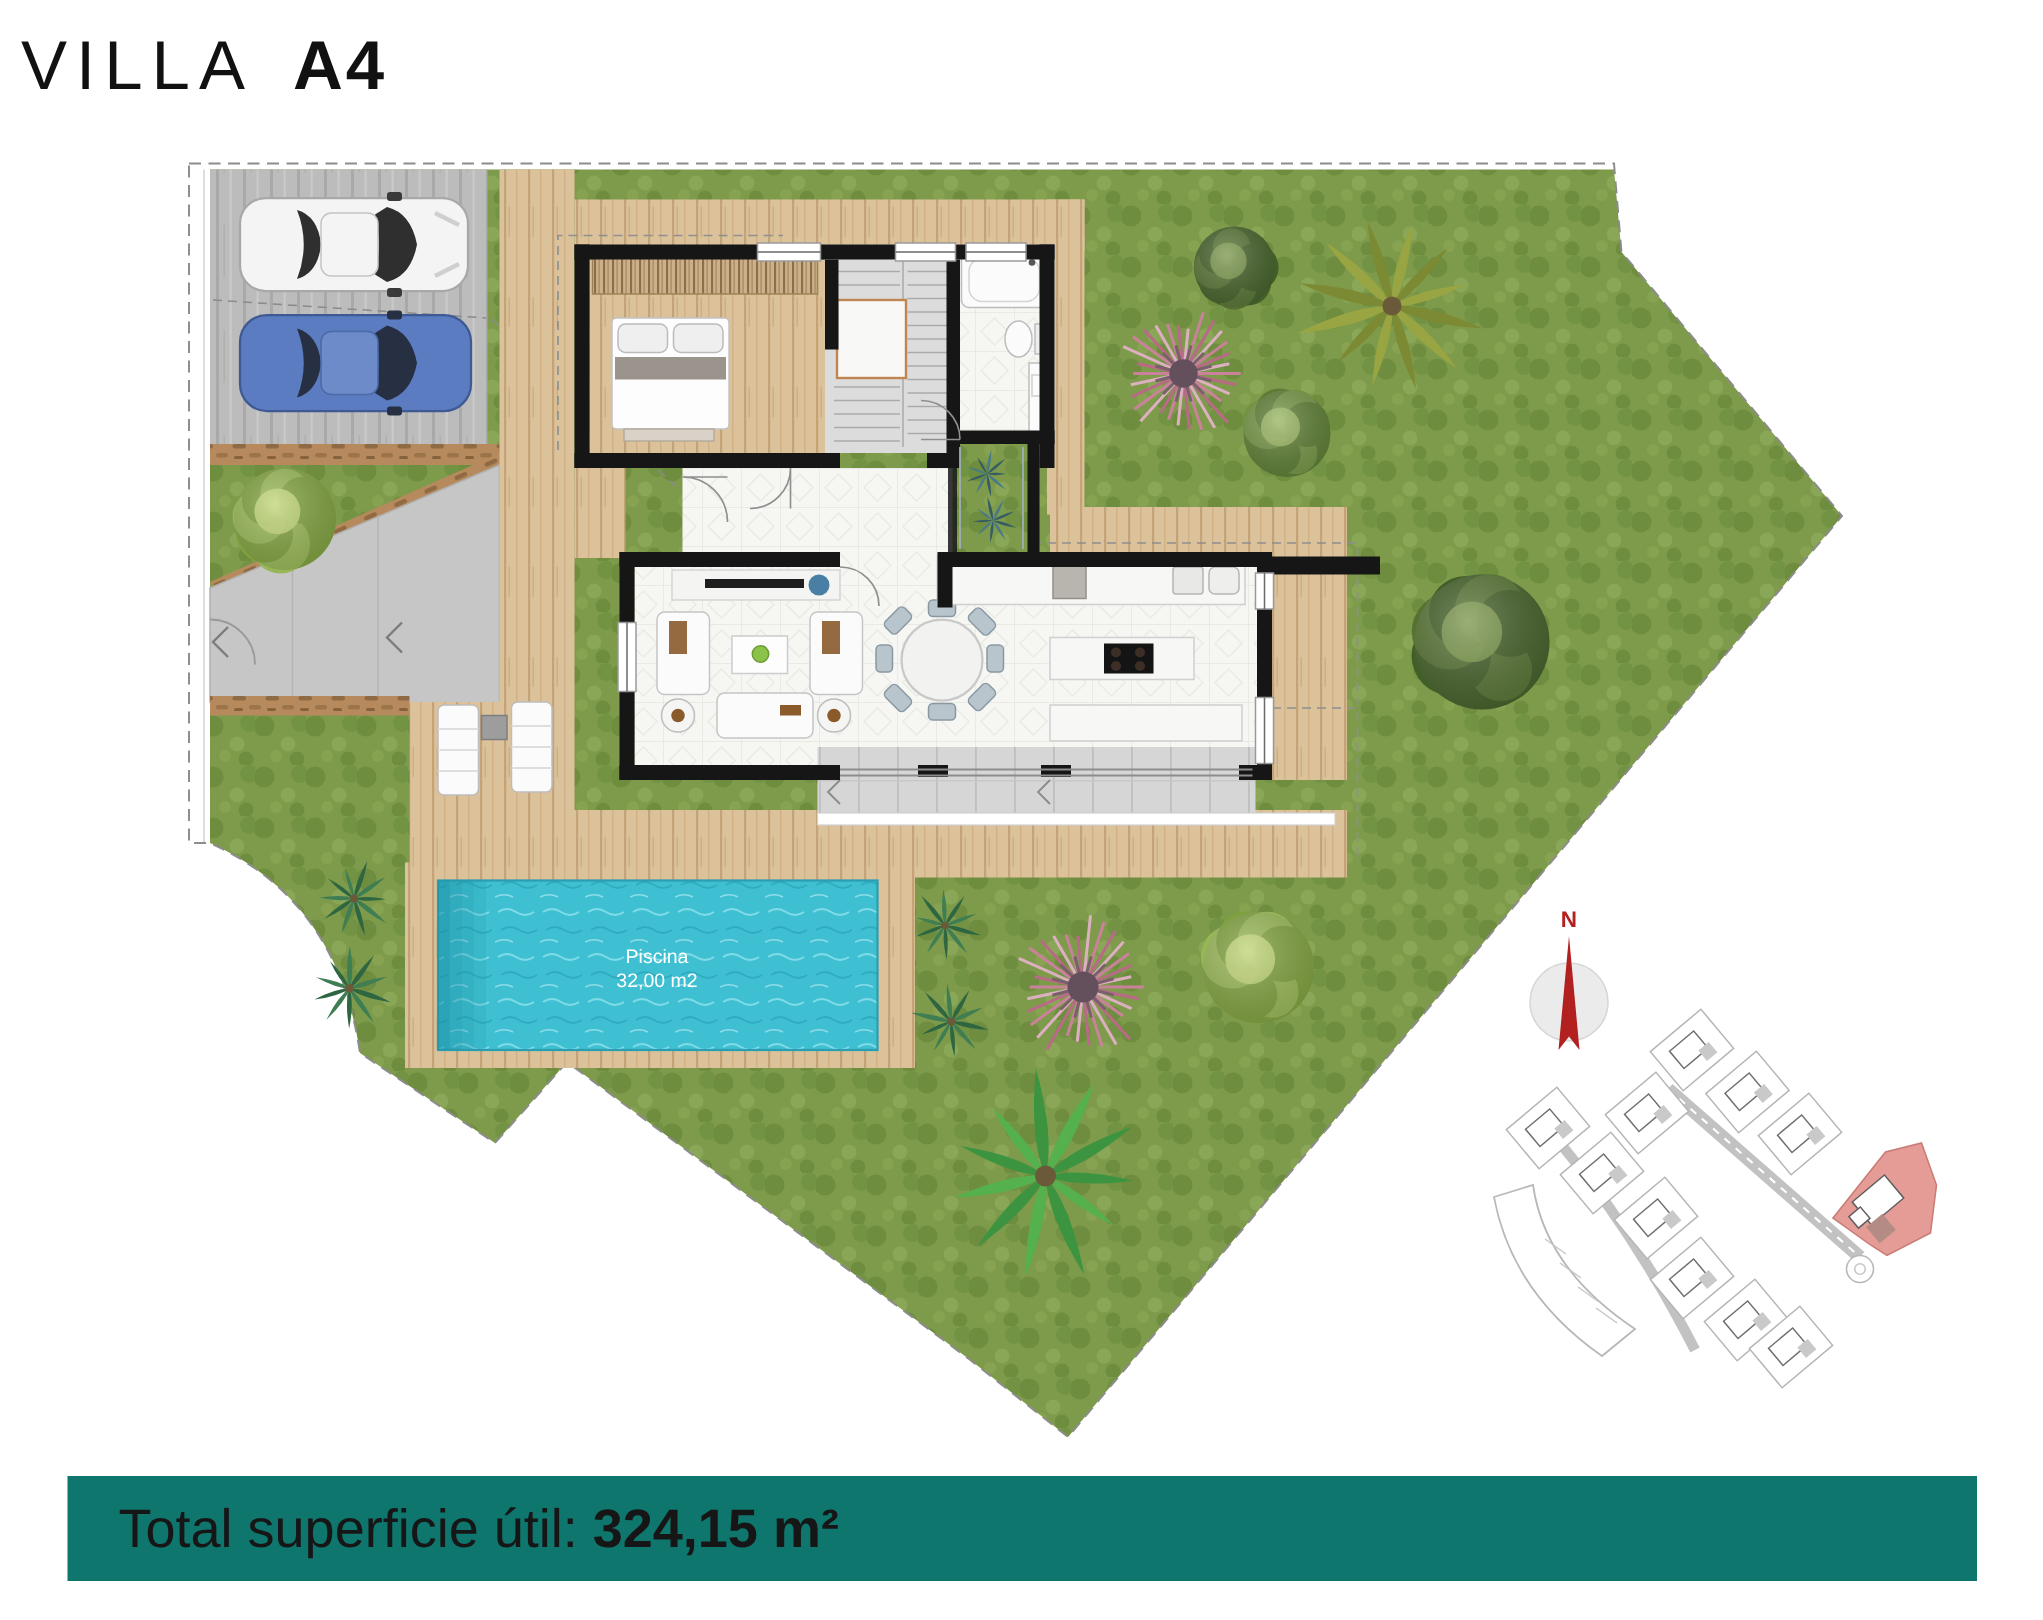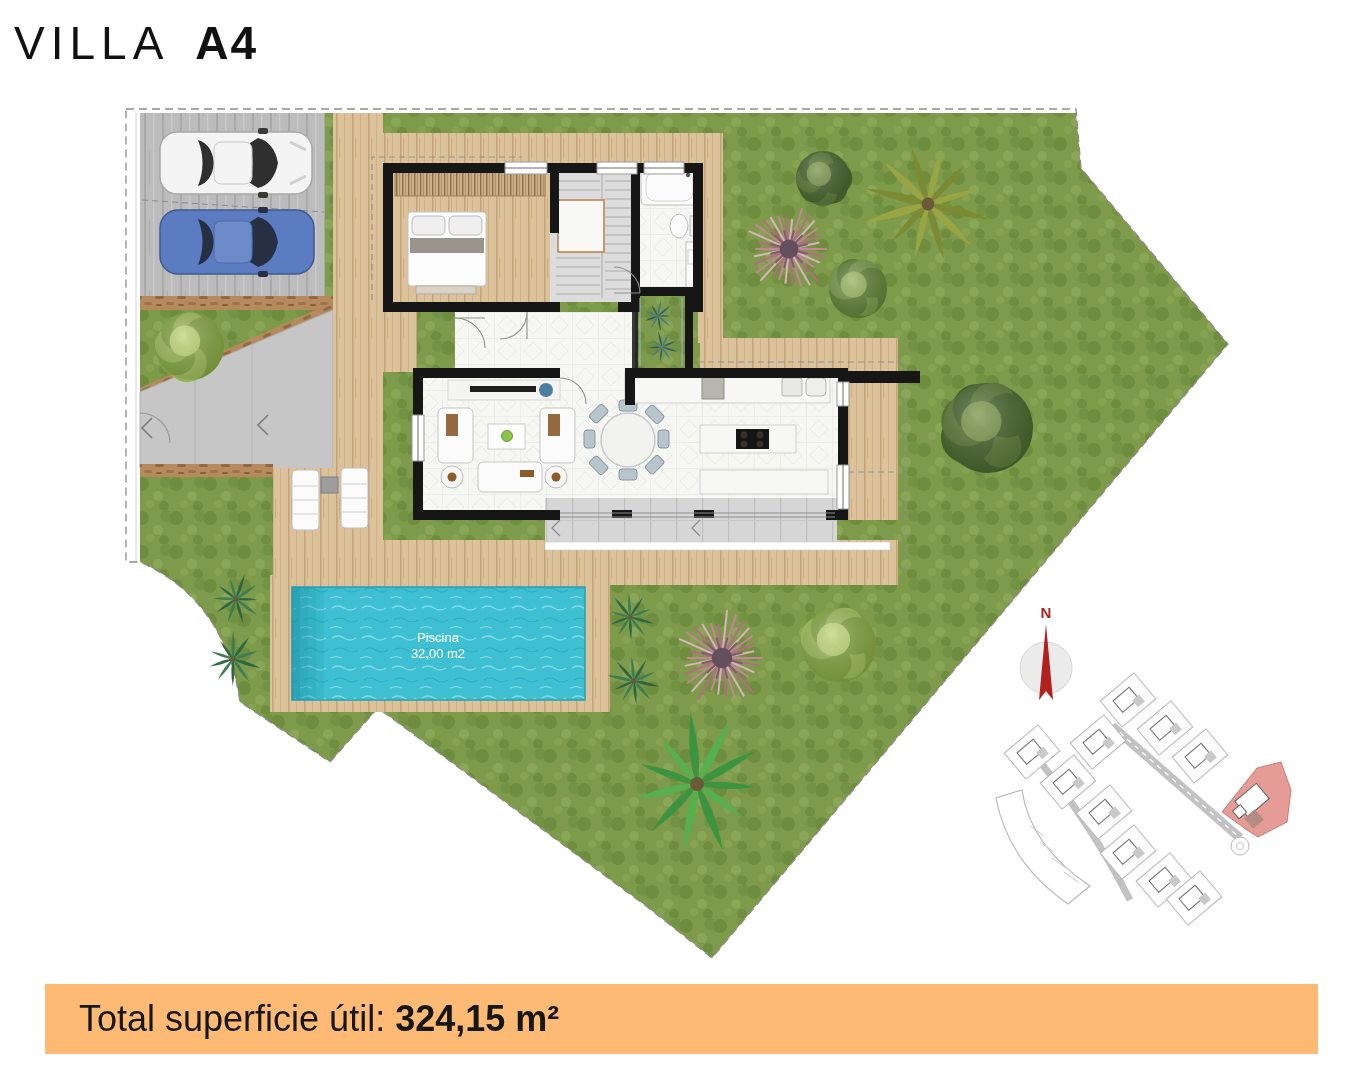--- a/index.html
+++ b/index.html
@@ -3,21 +3,21 @@
 <meta charset="utf-8">
 <style>
   html,body{margin:0;padding:0;background:#ffffff;width:1362px;height:1080px;
     font-family:"Liberation Sans", sans-serif;overflow:hidden;position:relative;}
   #stage{position:absolute;left:0;top:0;width:1362px;height:1080px;}
   #plan-svg{position:absolute;left:0;top:0;}
   .page-title{position:absolute;left:14px;top:16px;width:100%;
     font-size:46px;color:#111;letter-spacing:6px;}
   .page-title .code{font-weight:bold;margin-left:26px;letter-spacing:2px;}
   .footer-bar{position:absolute;left:45px;top:984px;width:1273px;height:70px;
-    background:#fdba74;display:flex;align-items:center;justify-content:space-between;
+    background:#0f766e;display:flex;align-items:center;justify-content:space-between;
     padding:0 34px;box-sizing:border-box;}
   .footer-item{font-size:36px;color:#161616;white-space:nowrap;}
   .footer-item b{font-weight:bold;}
   text{font-family:"Liberation Sans", sans-serif;}
 </style>
 </head>
 <body>
 
 <div id="stage">
 

